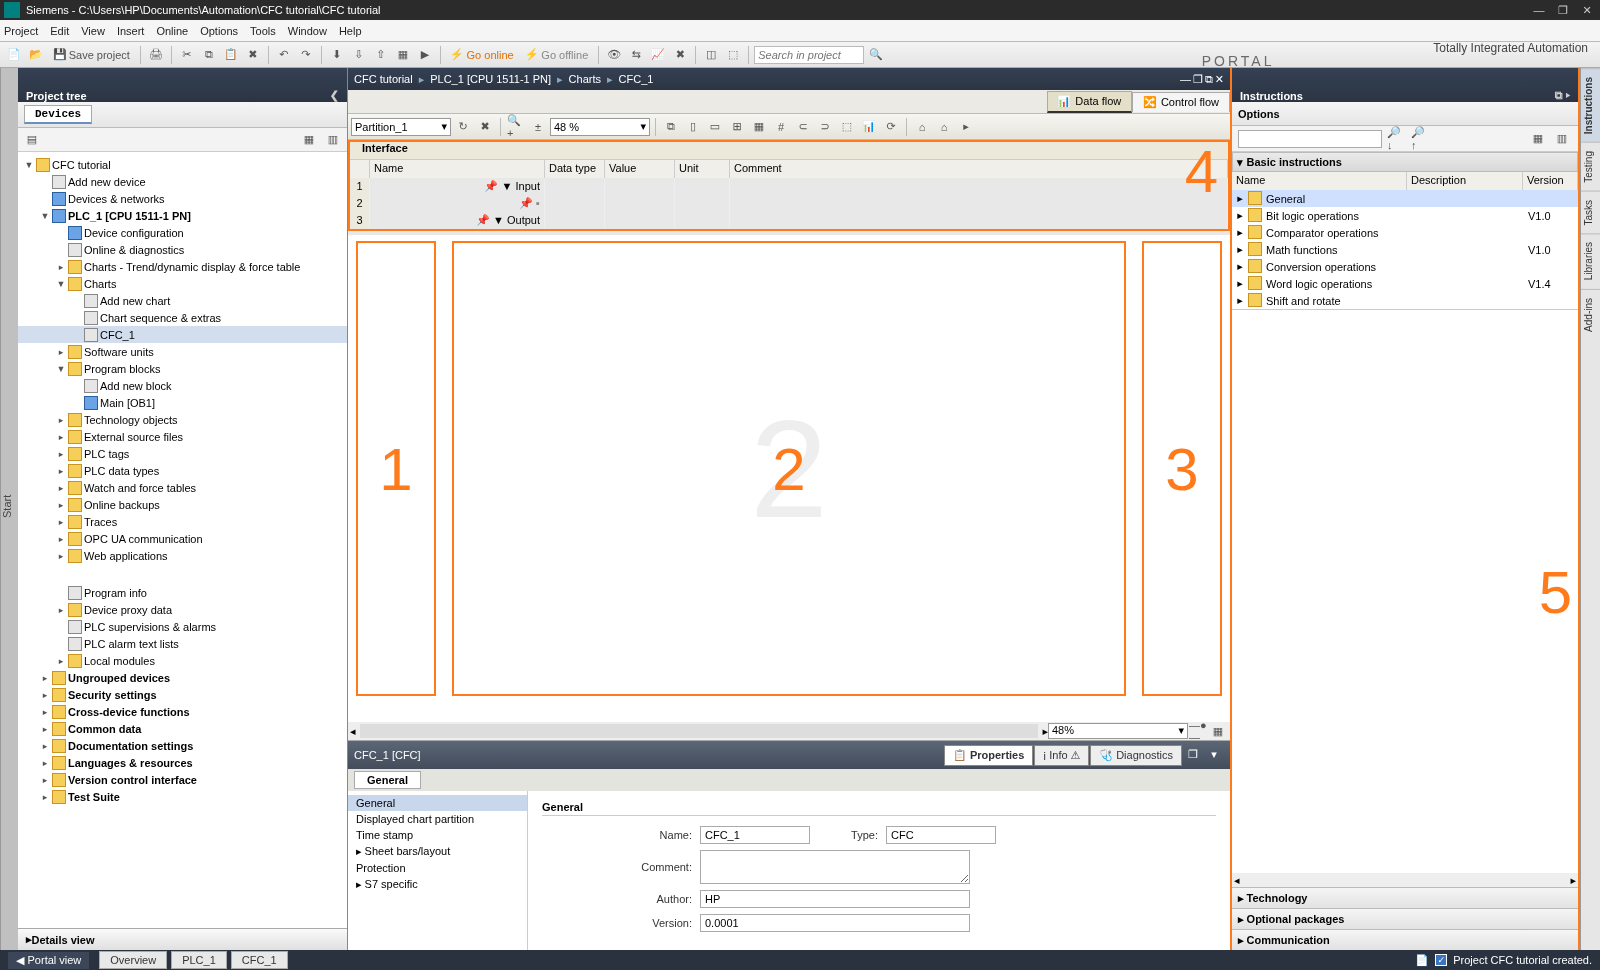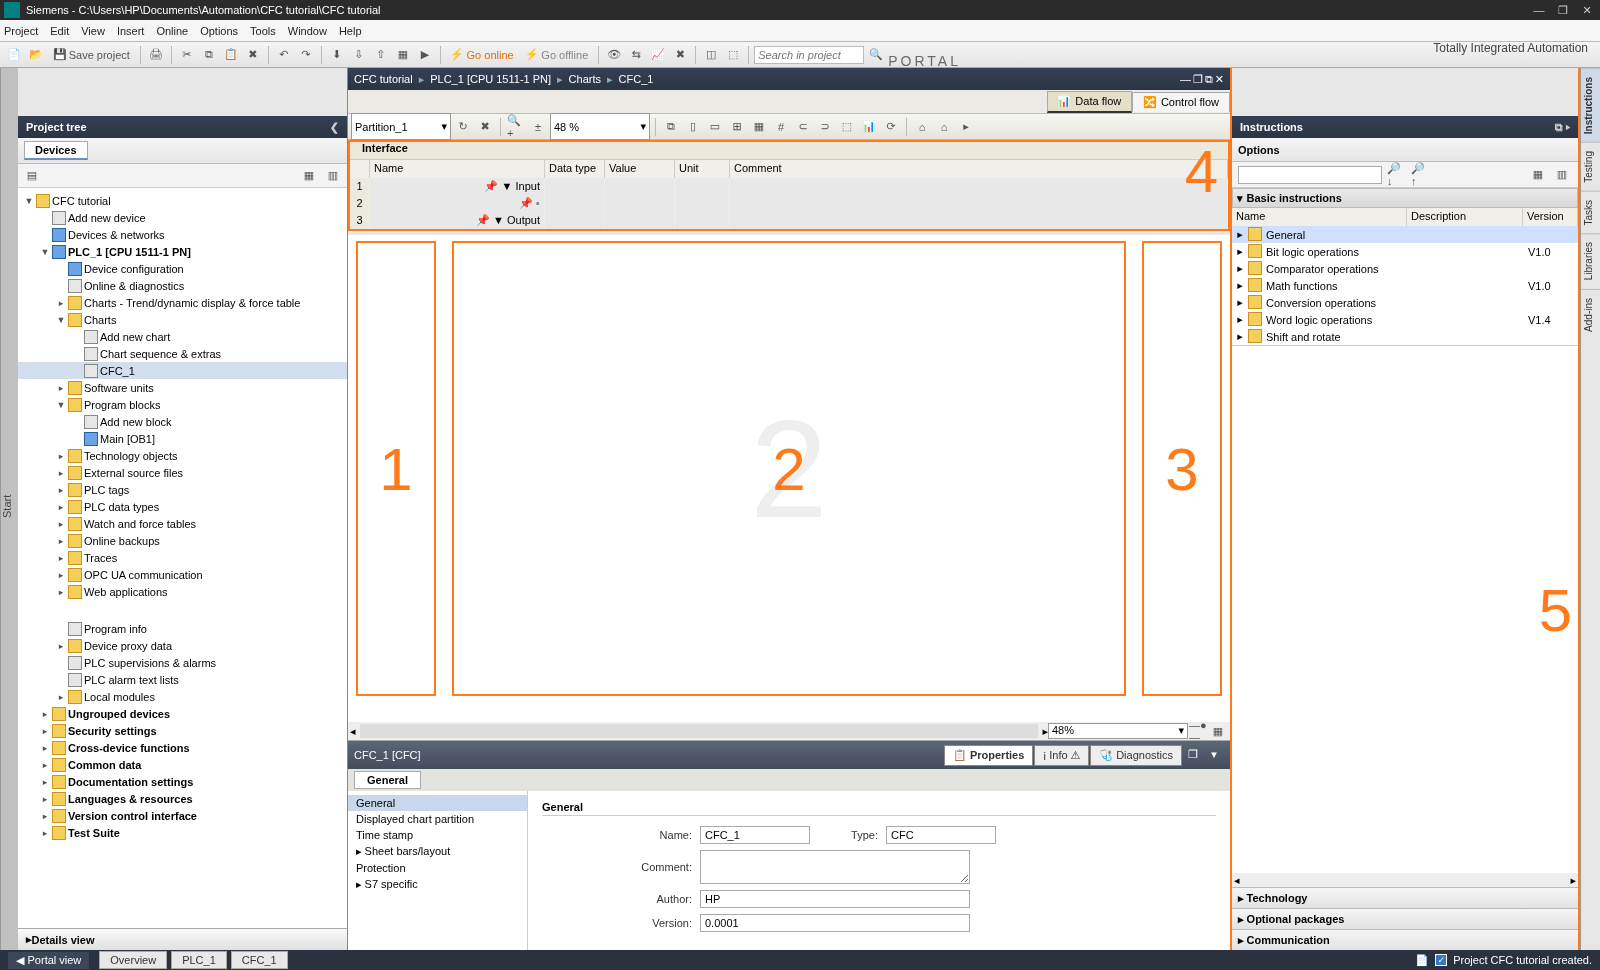--- a/index.html
+++ b/index.html
@@ -16,53 +16,53 @@
   .menu-bar span { color:#222; }
 
   
   .toolbar { height: 26px; background: linear-gradient(#f4f4f4,#e4e4e4); border-bottom:1px solid #aaa; display:flex; align-items:center; padding:0 4px; gap:2px; }
   .tbtn { width:20px; height:20px; display:flex; align-items:center; justify-content:center; color:#555; border:1px solid transparent; }
   .tbtn.txt { width:auto; padding:0 4px; gap:2px; }
   .sep { width:1px; height:18px; background:#bbb; margin:0 3px; }
   .search-box { width:110px; height:18px; border:1px solid #bbb; background:#fff; color:#777; padding:0 3px; font-style:italic; }
   .brand { flex:1; text-align:right; padding-right:8px; color:#444; }
   .brand .line1 { font-size:12px; }
-  .brand .portal { font-size:14px; font-weight:normal; letter-spacing:3px; color:#6a6a6a; text-align:left; margin-top:-2px;}
+  .brand .portal { font-size:14px; font-weight:normal; letter-spacing:3px; color:#6a6a6a; text-align:center; margin-top:-2px;}
 
   
   .main { flex:1; display:flex; min-height:0; }
 
   
   .start-tab { width:18px; background:#c0c0c0; border-right:1px solid #999; writing-mode:vertical-rl; text-align:center; padding-top:6px; color:#444; transform:rotate(180deg); }
   .left-pane { width:330px; display:flex; flex-direction:column; border-right:1px solid #888; }
-  .pane-title { height:22px; background:linear-gradient(#344154,#2b3443); color:#fff; display:flex; align-items:center; padding:0 8px; font-weight:bold;margin-top:48px;}
+  .pane-title { height:34px; background:linear-gradient(#344154,#2b3443); color:#fff; display:flex; align-items:flex-end; padding:0 8px; font-weight:bold;}
   .pane-title .rarr { margin-left:auto; color:#ccc; }
   .devices-tab { height:26px; background:linear-gradient(#f5f5f5,#e6e6e6); border-bottom:1px solid #bbb; display:flex; align-items:center; padding-left:6px; gap:4px;}
-  .devices-tab .tab { border:1px solid #aaa; background:#fff; padding:2px 10px; border-bottom:2px solid #6a8fc0; font-weight:bold;}
+  .devices-tab .tab { border:1px solid #aaa; background:#fff; padding:2px 10px; border-bottom:2px solid #6a8fc0; font-weight:bold;font-family:Liberation Mono, monospace;}
   .mini-tb { height:24px; border-bottom:1px solid #ccc; display:flex; align-items:center; padding:0 4px; gap:4px; background:#f3f3f3;}
   .mini-tb .spacer { flex:1; }
   .tree { flex:1; overflow:auto; background:#fff; padding:4px 0; }
   .tree-row { display:flex; align-items:center; height:17px; padding-left:6px; gap:2px; white-space:nowrap; }
   .tree-row.sel { background:#d2dded; }
   .tw { width:10px; text-align:center; color:#555; font-size:9px; }
 
   .details-bar { height:22px; background:linear-gradient(#fafafa,#e0e0e0); border-top:1px solid #aaa; display:flex; align-items:center; padding:0 8px; font-weight:bold;}
 
   
   .center { flex:1; display:flex; flex-direction:column; min-width:0; }
   .breadcrumb { height:22px; background:linear-gradient(#344154,#2b3443); color:#fff; display:flex; align-items:center; padding:0 6px; gap:6px; }
   .breadcrumb .sepc { color:#8ab; }
   .breadcrumb .wctl { margin-left:auto; display:flex; gap:2px; }
 
   .view-tabs { height:24px; display:flex; justify-content:flex-end; background:#eceae5; border-bottom:1px solid #bbb; align-items:center; }
   .view-tabs .vtab { border:1px solid #aaa; background:#f5f5f5; padding:3px 10px; border-bottom:none; display:flex; gap:4px; align-items:center;}
   .view-tabs .vtab.active { background:#e4dfc8; border-bottom:2px solid #333; }
 
   .editor-tb { height:26px; background:linear-gradient(#f6f6f2,#e6e4db); border-bottom:1px solid #bbb; display:flex; align-items:center; gap:2px; padding:0 3px;}
-  .combo { border:1px solid #999; background:#fff; height:27px; display:flex; align-items:center; padding:8px 3px; gap:8px; }
+  .combo { border:1px solid #999; background:#fff; height:18px; display:flex; align-items:center; padding:8px 3px; gap:8px; }
   .combo.small { width:100px; }
 
   .interface-panel { border:2px solid #ff7a1a; margin-bottom:4px; }
   .iface-title { height:18px; background:#ece9db; border-bottom:1px solid #ccc; padding-left:12px; font-weight:bold;}
   .iface-hdr { display:flex; height:18px; background:#f0efe9; font-size:10px; }
   .ih { border-right:1px solid #ccc; padding:2px 4px; }
   .ih.c0 { width:20px; } .ih.c1 { width:175px; } .ih.c2 { width:60px; } .ih.c3 { width:70px;} .ih.c4 { width:55px;} .ih.c5 { flex:1; }
   .iface-row { display:flex; height:17px; align-items:center; font-size:10px; }
   .iface-row .cell { border-right:1px solid #eee; padding:0 4px; overflow:hidden; height:17px; line-height:17px;text-align:right;}
   .iface-row .c0 { width:20px; background:#eceade; text-align:center; }

